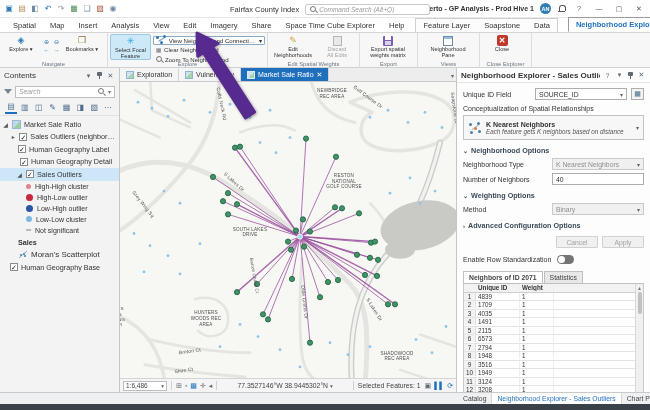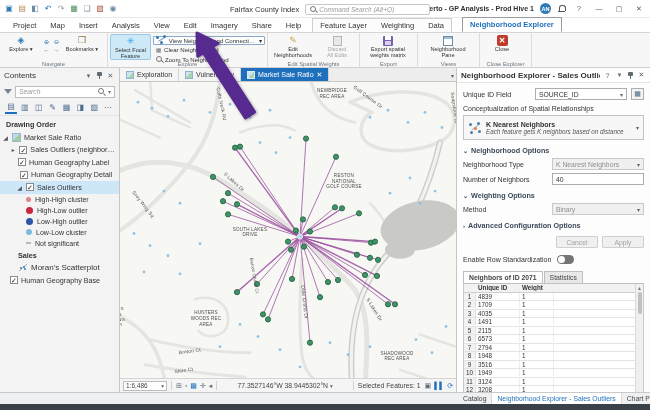--- a/index.html
+++ b/index.html
@@ -189,33 +189,34 @@
       <span class="bell"></span>
       <span class="winbtn">?</span>
       <span class="winbtn">—</span>
       <span class="winbtn">▢</span>
       <span class="winbtn">✕</span>
     </div>
   </div>
 
   <div id="menubar">
     <span style="display:flex">
-        <span class="menu-tab">Project</span>
+        <span class="menu-tab">Spatial</span>
         <span class="menu-tab">Map</span>
         <span class="menu-tab">Insert</span>
         <span class="menu-tab">Analysis</span>
         <span class="menu-tab">View</span>
         <span class="menu-tab">Edit</span>
         <span class="menu-tab">Imagery</span>
         <span class="menu-tab">Share</span>
+        <span class="menu-tab">Space Time Cube Explorer</span>
         <span class="menu-tab">Help</span>
       </span>
     <span class="ctx-box">
         <span class="menu-tab">Feature Layer</span>
-        <span class="menu-tab">Weighting</span>
+        <span class="menu-tab">Soapstone</span>
         <span class="menu-tab">Data</span>
       </span>
     <span class="menu-tab active">Neighborhood Explorer</span>
   </div>
 
   <div id="ribbon">
     <div class="rgroup" style="width:108px">
       <div class="bigbtn">
         <span class="bico" style="color:#2e7bb5">◈</span>
         <span class="blabel"><span>Explore</span> ▾</span>
@@ -331,21 +332,20 @@
           <span class="ctb-ico active">▤</span>
           <span class="ctb-ico">▥</span>
           <span class="ctb-ico">◫</span>
           <span class="ctb-ico">✎</span>
           <span class="ctb-ico">▦</span>
           <span class="ctb-ico">◨</span>
           <span class="ctb-ico">▧</span>
           <span class="ctb-ico">⋯</span>
         </div>
       <div class="tree">
-        <div class="sec-label">Drawing Order</div>
 
         <div class="trow">
           <span class="twist">◢</span>
           <span class="mapthumb"></span>
           <span class="tlabel">Market Sale Ratio</span>
         </div>
 
         <div class="trow" style="padding-left:10px">
           <span class="twist">▸</span>
           <span class="cb">✓</span>

